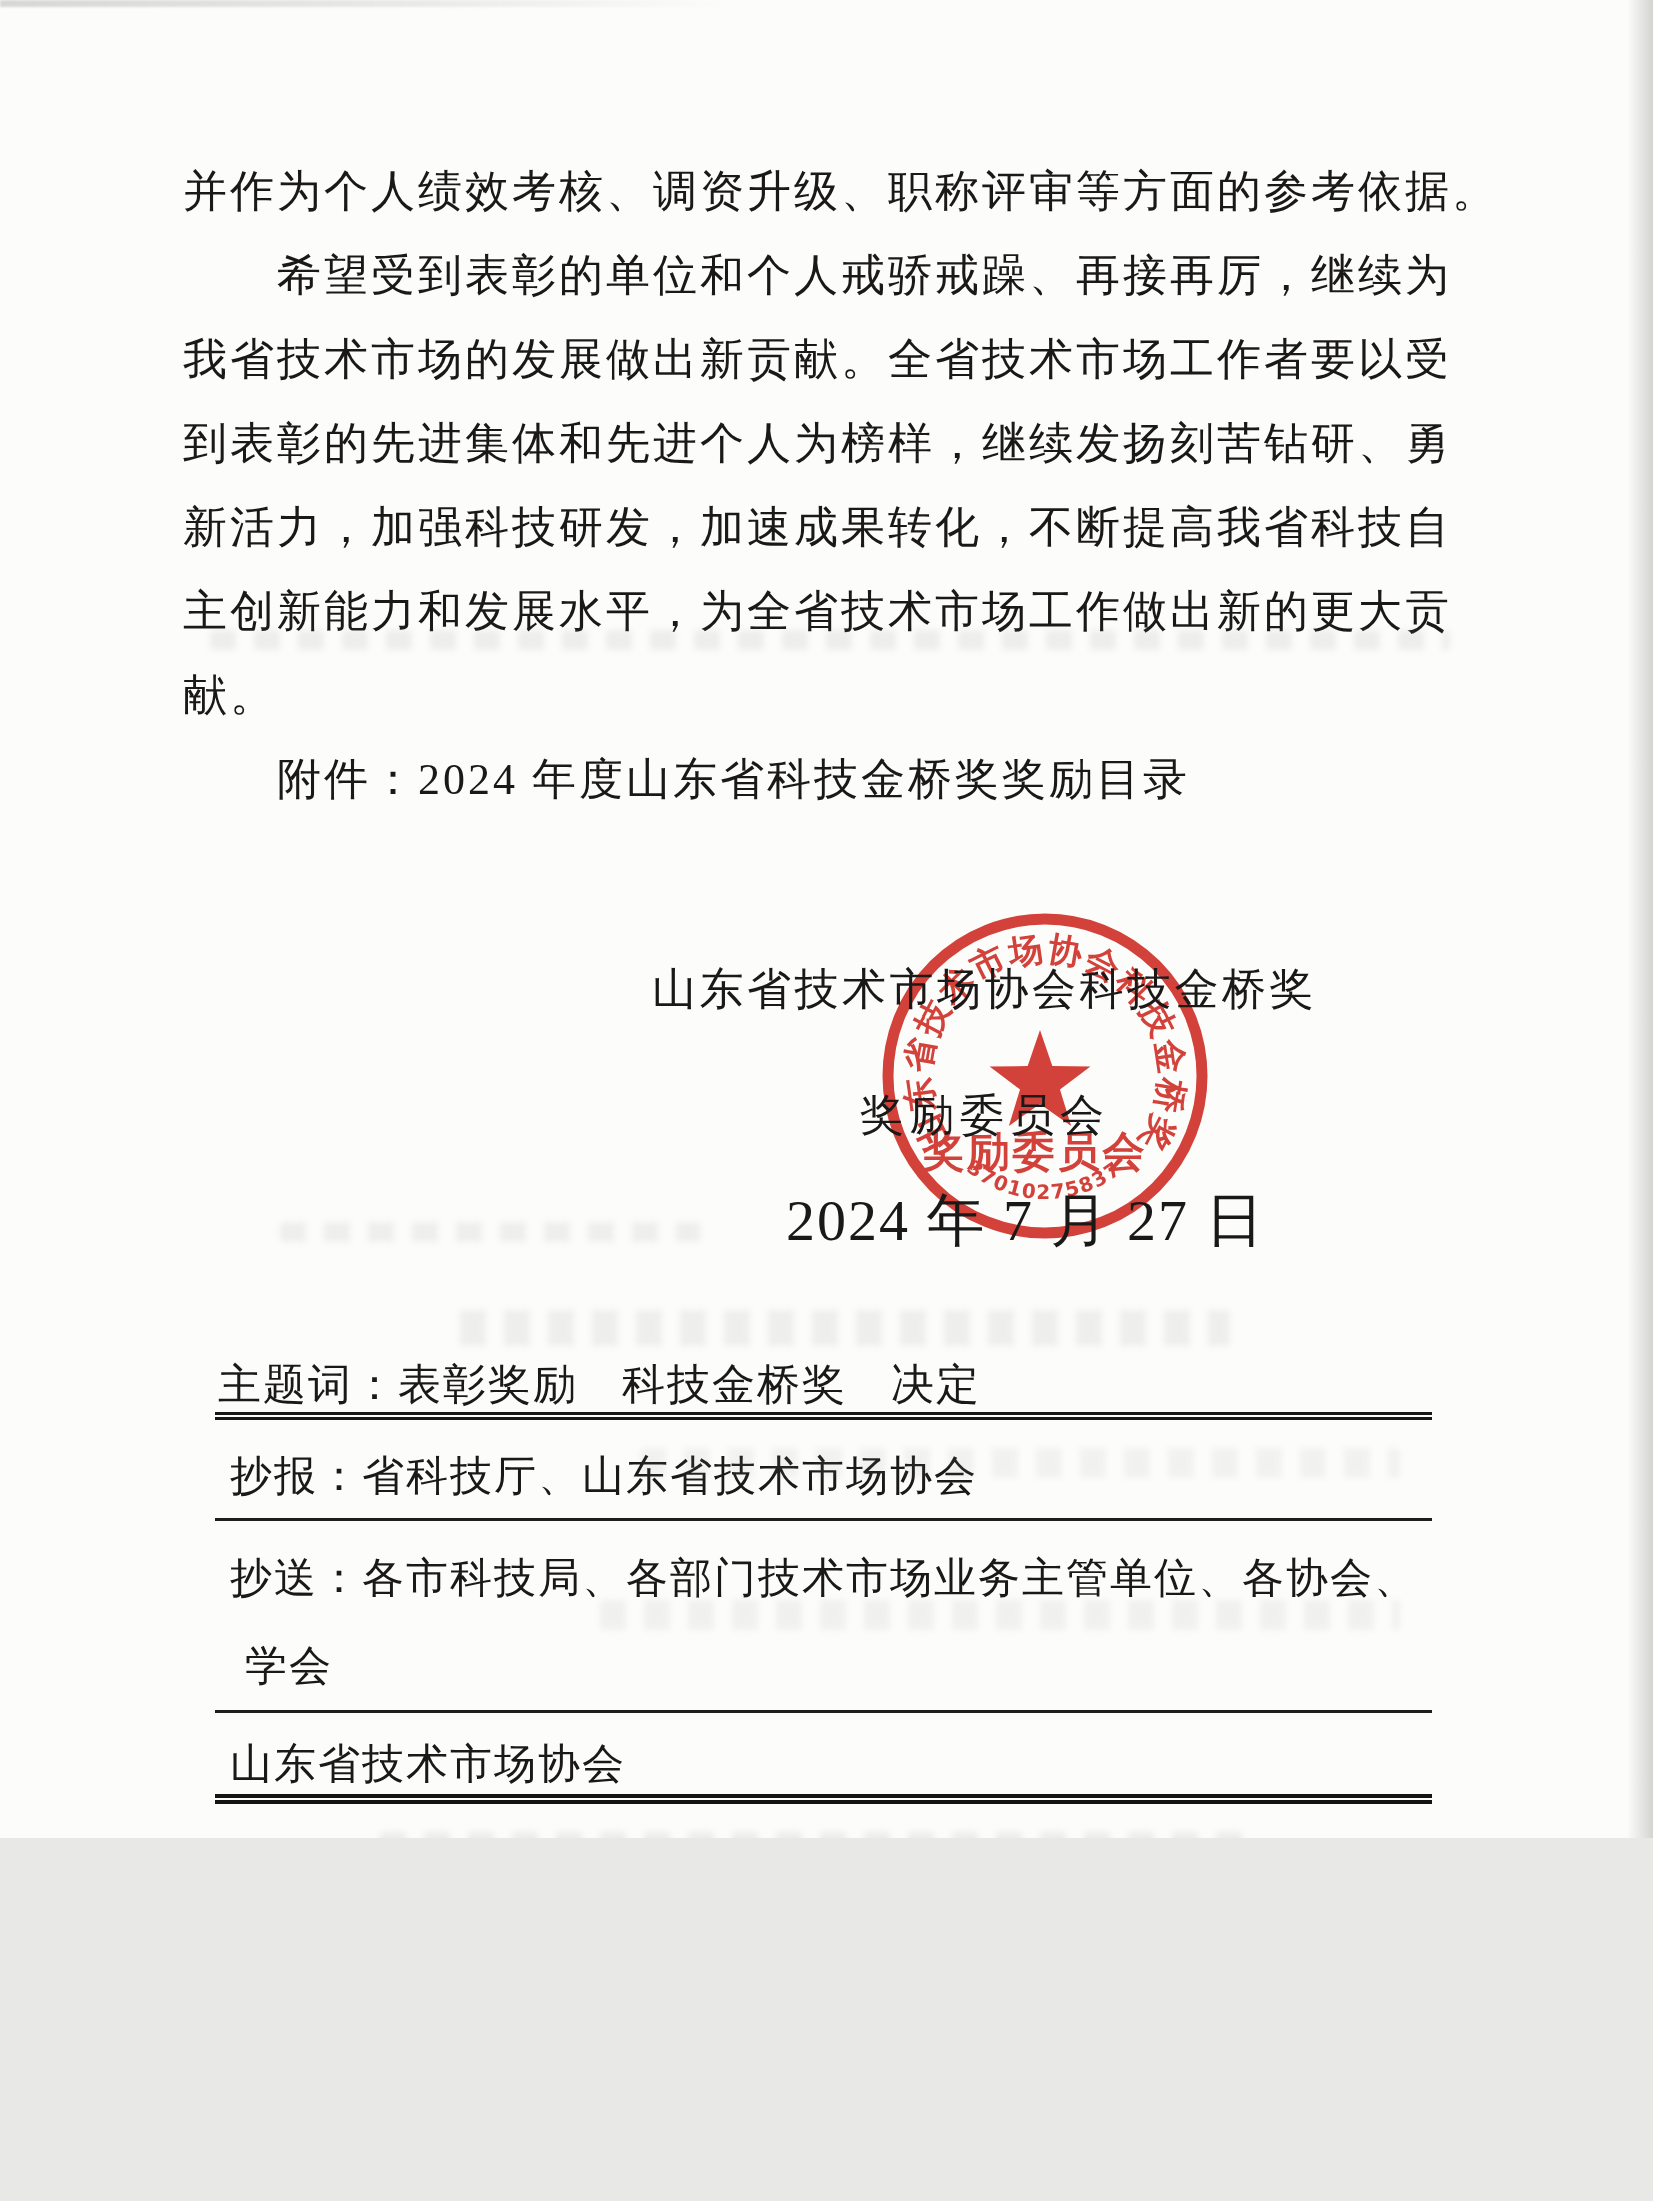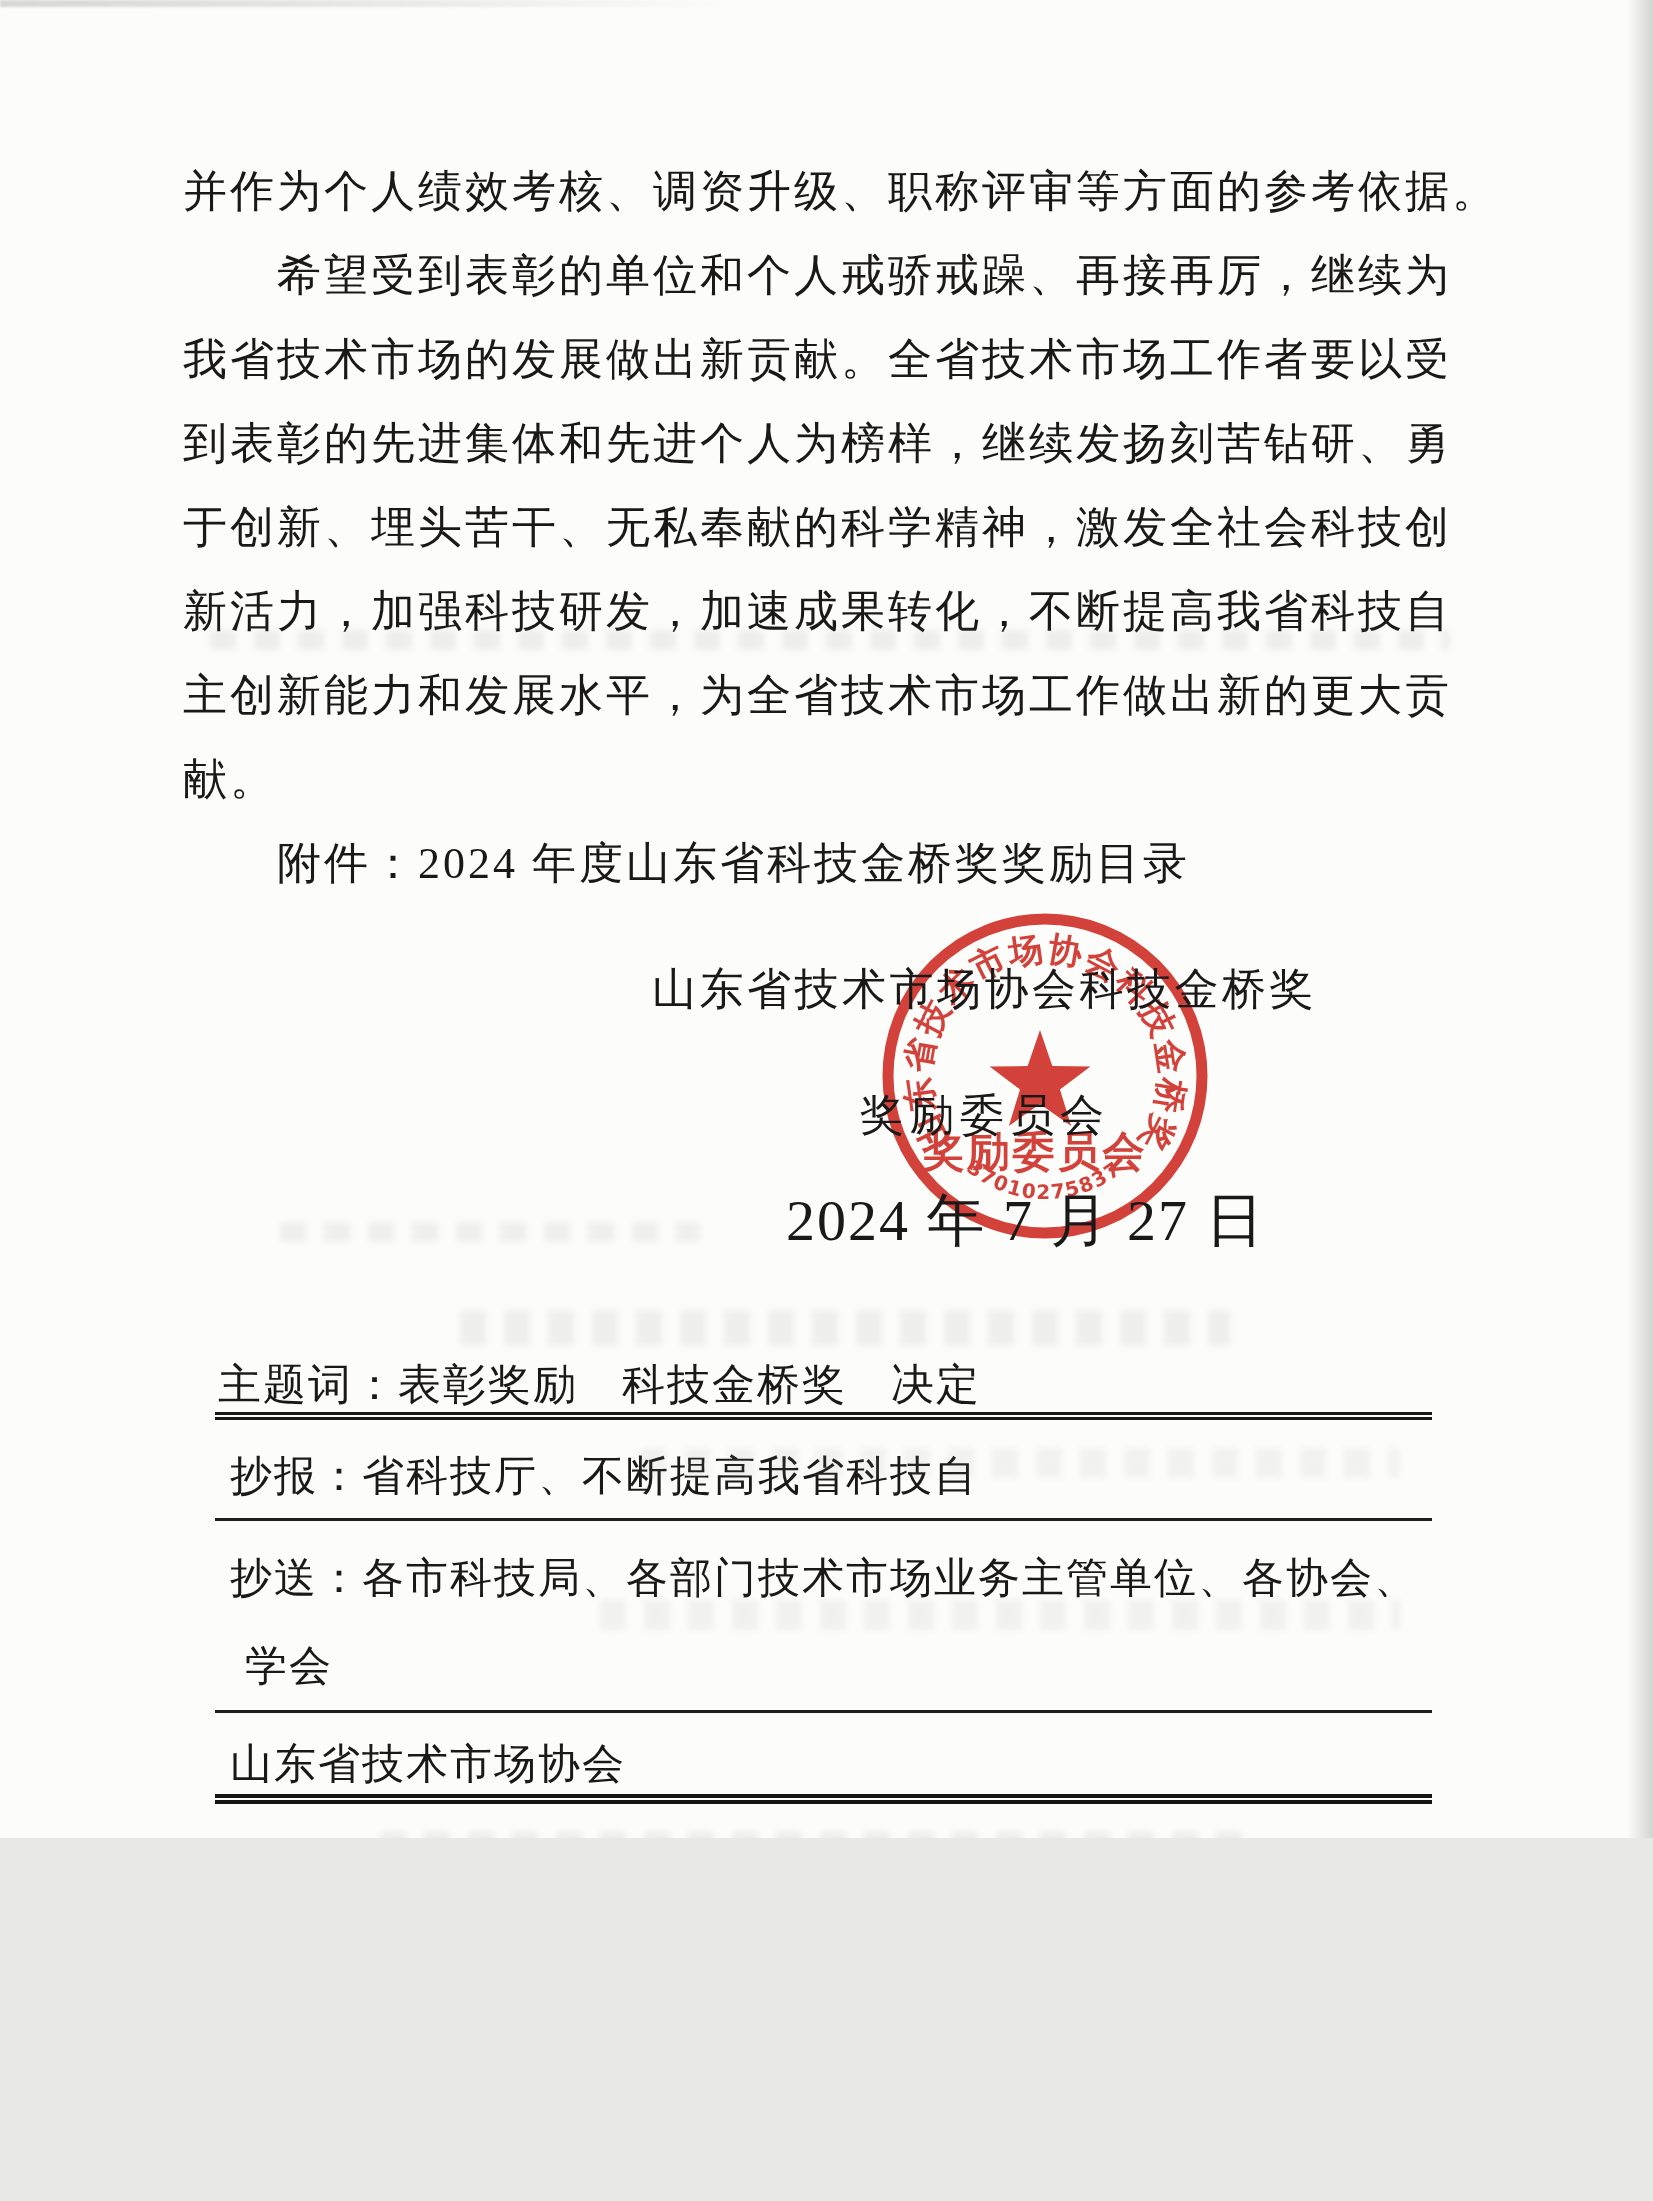--- a/index.html
+++ b/index.html
@@ -66,21 +66,20 @@
   <div class="ghost" style="left:380px;top:1832px;width:880px;height:42px;opacity:.14;"></div>
   <div class="ghost" style="left:490px;top:2046px;width:680px;height:44px;opacity:.12;"></div>
   <div class="edge-smudge-top"></div>
   <div class="edge-shadow-right"></div>
 
   <div class="body-block">
     <div class="body-line">并作为个人绩效考核、调资升级、职称评审等方面的参考依据。</div>
     <div class="body-line indent">希望受到表彰的单位和个人戒骄戒躁、再接再厉，继续为</div>
     <div class="body-line">我省技术市场的发展做出新贡献。全省技术市场工作者要以受</div>
     <div class="body-line">到表彰的先进集体和先进个人为榜样，继续发扬刻苦钻研、勇</div>
-    <div class="body-line">于创新、埋头苦干、无私奉献的科学精神，激发全社会科技创</div>
     <div class="body-line">新活力，加强科技研发，加速成果转化，不断提高我省科技自</div>
     <div class="body-line">主创新能力和发展水平，为全省技术市场工作做出新的更大贡</div>
     <div class="body-line">献。</div>
     <div class="body-line indent">附件：2024 年度山东省科技金桥奖奖励目录</div>
   </div>
 
   <svg class="seal" viewBox="0 0 340 340">
     <circle class="seal-ring" cx="170" cy="170" r="157"></circle>
     <path id="sealArcPath" d="M 75.8 236 A 115 115 0 1 1 264.2 236" fill="none"></path>
     <path id="sealNumPath" d="M 90.9 264.2 A 123 123 0 0 0 249.1 264.2" fill="none"></path>
@@ -99,21 +98,21 @@
   <div class="sig-date">2024 年 7 月 27 日</div>
 
   <div class="subject-row">
     <span>主题词：</span>
     <span class="term">表彰奖励</span>
     <span class="term">科技金桥奖</span>
     <span class="term">决定</span>
   </div>
   <div class="rule rule-thick" style="top:1412px;"></div>
 
-  <div class="footer-line" style="top:1448px;">抄报：省科技厅、不断提高我省科技自</div>
+  <div class="footer-line" style="top:1448px;">抄报：省科技厅、山东省技术市场协会</div>
   <div class="rule rule-thin" style="top:1518px;"></div>
 
   <div class="footer-line" style="top:1550px;">抄送：各市科技局、各部门技术市场业务主管单位、各协会、</div>
   <div class="footer-line" style="top:1638px;margin-left:15px;">学会</div>
   <div class="rule rule-thin" style="top:1710px;"></div>
 
   <div class="issuer-row">
     <span>山东省技术市场协会</span>
   </div>
   <div class="rule rule-bottom" style="top:1794px;"></div>

